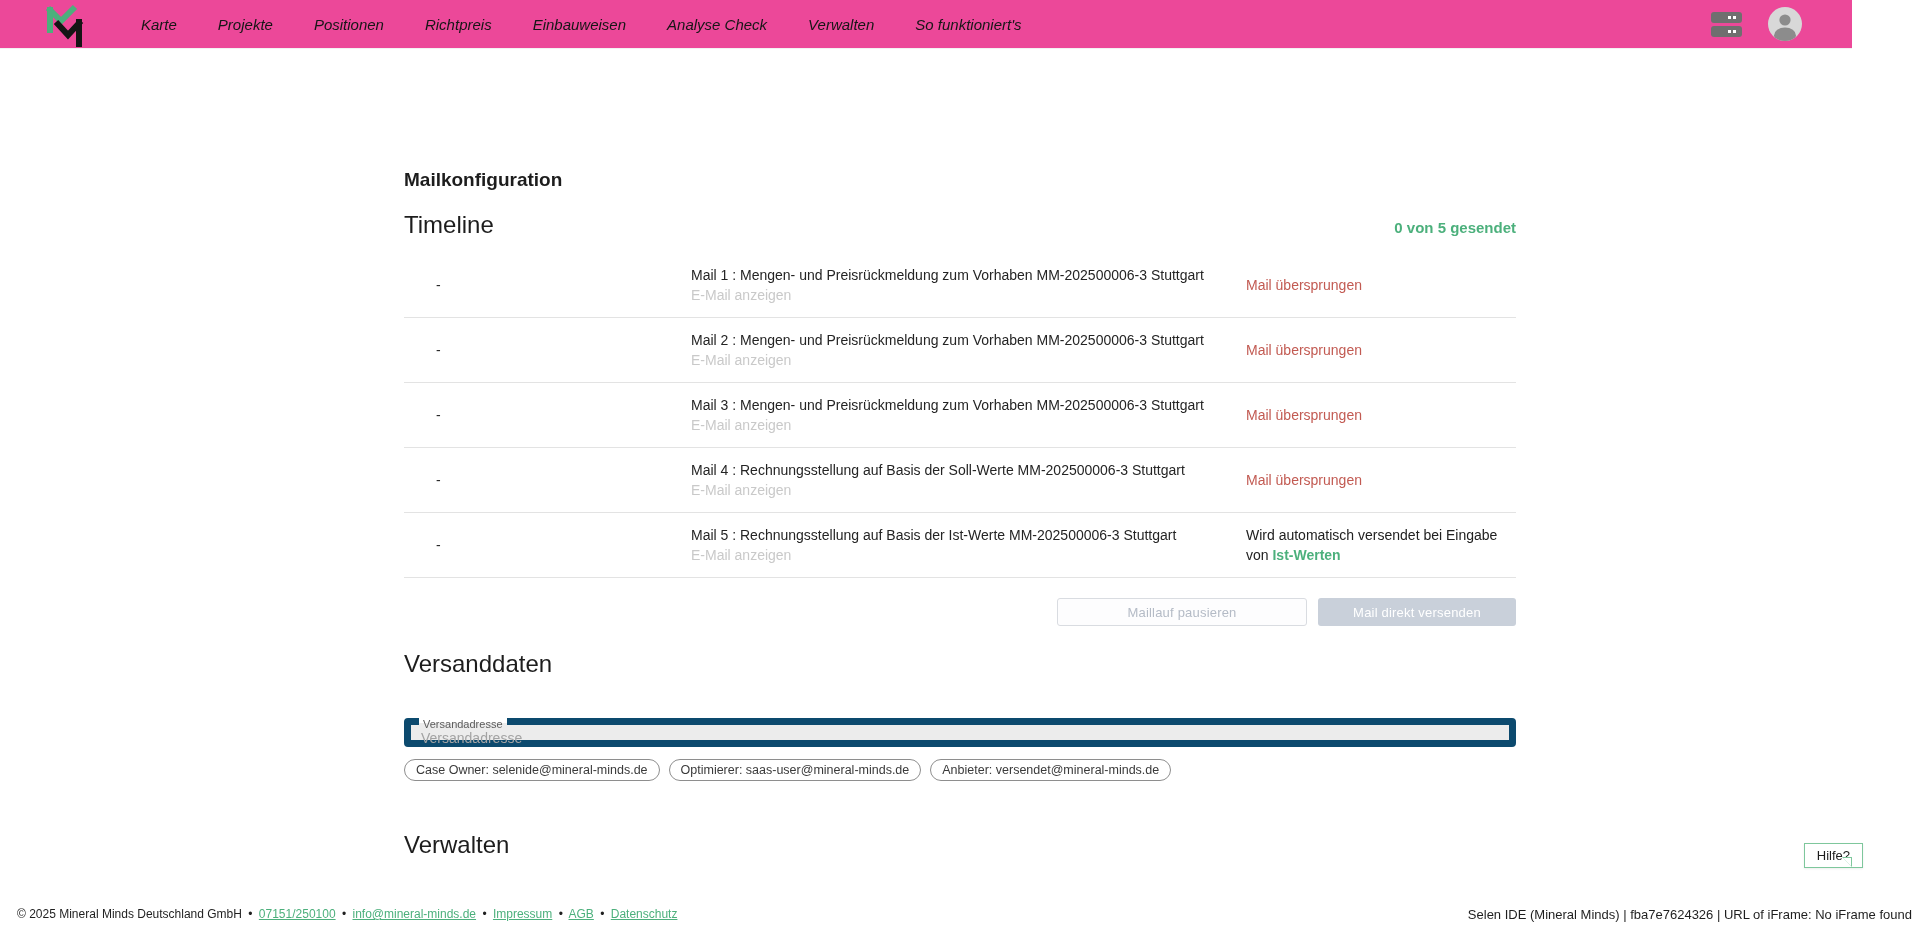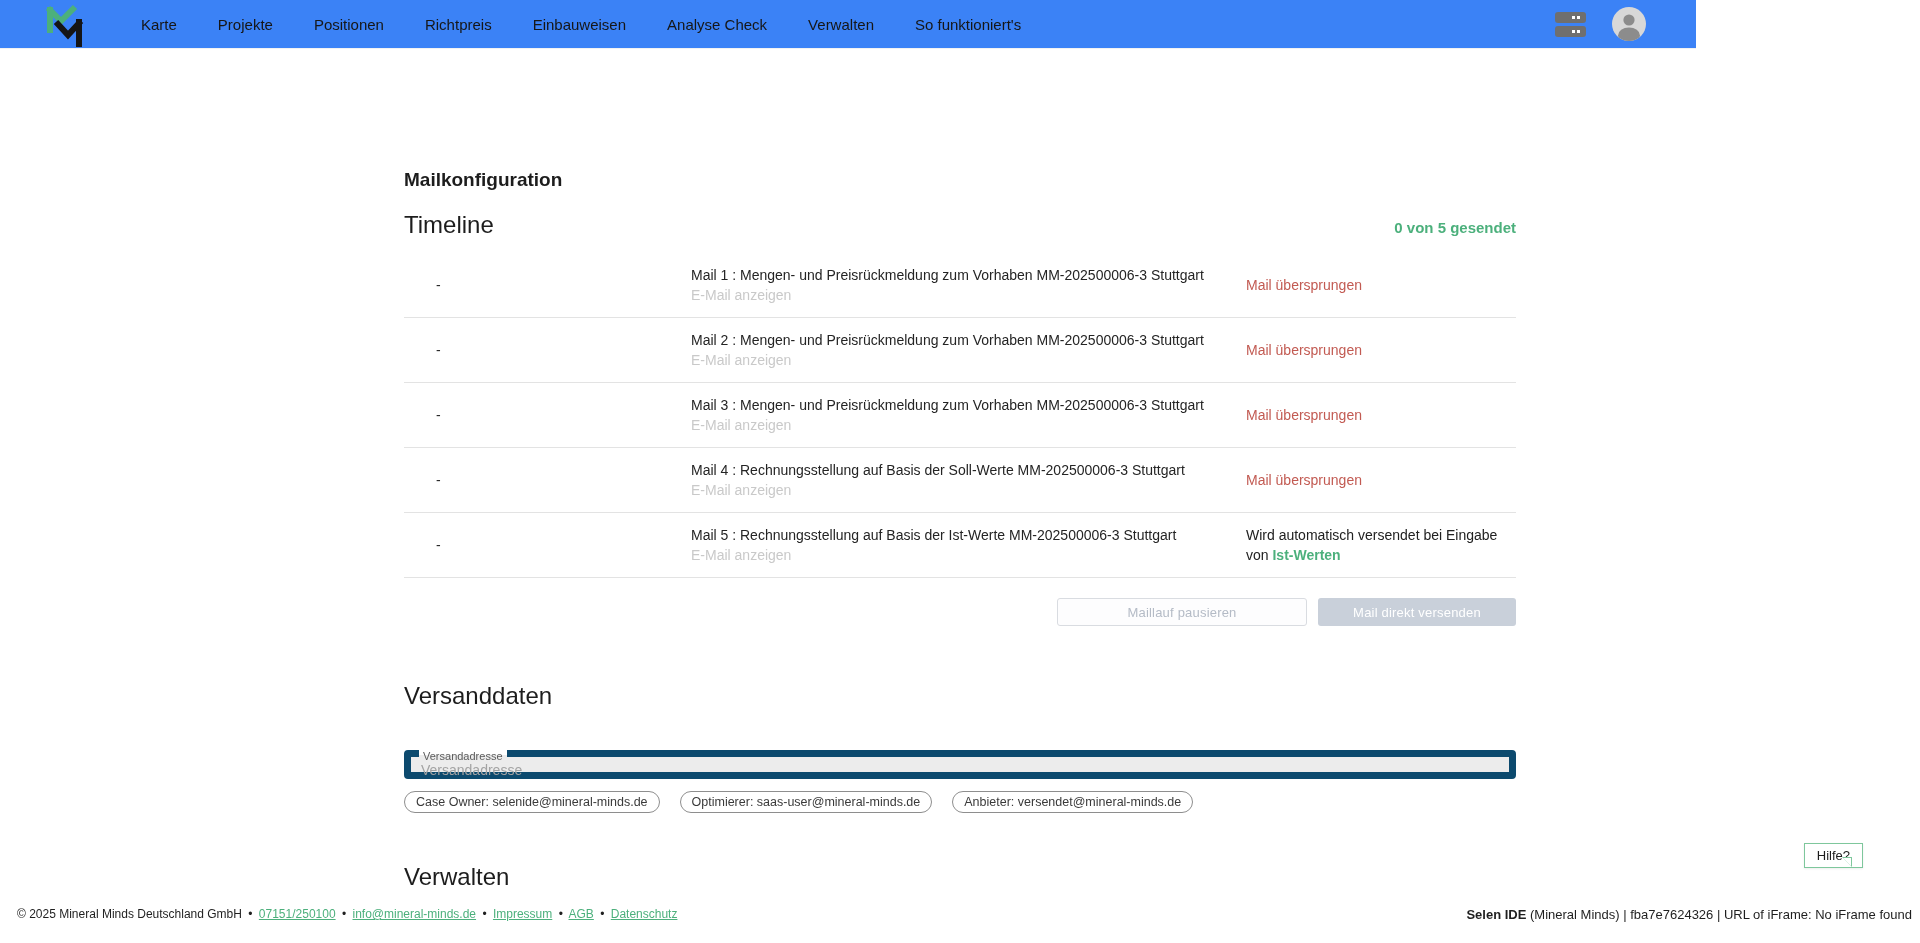--- a/index.html
+++ b/index.html
@@ -1,22 +1,22 @@
 <!DOCTYPE html>
 <html><head>
 <meta charset="utf-8">
 <style>
   * { margin:0; padding:0; box-sizing:border-box; }
   html,body { width:1920px; height:943px; background:#fff; overflow:hidden;
               font-family:"Liberation Sans", sans-serif; color:#212121; }
 
   
-  .topbar { position:fixed; top:0; left:0; width:1696px; height:49px; background:#3b82f6;
+  .topbar { position:fixed; top:0; left:0; width:1852px; height:49px; background:#ec4899;
             display:flex; align-items:center; padding:0 50px 0 44px; z-index:40;
-            border-bottom:1px solid #f2f2f2; }
+            border-bottom:1px solid #f2f2f2;font-style:italic; }
   .logo { width:42px; height:44px; margin-top:2px; cursor:pointer; flex:0 0 auto; }
   .nav { display:flex; align-items:center; gap:41px; margin-left:55px; }
   .nav-item { font-size:15px; font-weight:500; color:#161616; cursor:pointer; white-space:nowrap; }
   .topbar-right { margin-left:auto; display:flex; align-items:center; gap:26px; }
   .server-icon { width:31px; height:27px; cursor:pointer; }
   .avatar { width:34px; height:34px; cursor:pointer; }
 
   
   .viewport { position:absolute; top:0; left:0; width:1920px; height:885px; overflow:hidden; }
   .container { width:1112px; margin:0 auto; padding-top:169px; }
@@ -41,27 +41,27 @@
   .green-link { color:#4cb07c; font-weight:600; cursor:pointer; }
 
   
   .btn-row { display:flex; justify-content:flex-end; gap:11px; margin-top:20px; }
   .btn { height:28px; border-radius:3px; font-size:13px; letter-spacing:.2px;
          font-family:"Liberation Sans", sans-serif; cursor:default; }
   .btn-outline { width:250px; border:1px solid #d9dce1; background:#fdfdfe; color:#b4bbc6; }
   .btn-filled  { width:198px; border:none; background:#c9d0da; color:#ffffff; }
 
   
-  .versand-h { margin-top:56px; }
+  .versand-h { margin-top:24px; }
   .field { position:relative; margin-top:40px; height:29px; background:#ececec;
            border:7px solid #0c4a6e; border-radius:4px; cursor:text; }
   .field-label { position:absolute; top:-8px; left:8px; font-size:11px; color:#5c5c5c;
                  padding:0 4px; background:linear-gradient(#ffffff 46%, #ececec 46%); line-height:14px; }
   .field-placeholder { font-size:14px; color:#a3a3a3; line-height:27px; padding-left:10px; }
-  .chips { display:flex; gap:20px; margin-top:12px;text-align:right; }
+  .chips { display:flex; gap:9px; margin-top:12px;text-align:right; }
   .chip { height:22px; line-height:20px; border:1px solid #8e8e8e; border-radius:12px;
           background:#fff; padding:0 11px; font-size:12.5px; color:#3a3a3a; cursor:pointer; white-space:nowrap; }
   .next-section-h { margin-top:50px; }
 
   
   .help { position:fixed; right:57px; bottom:75px; background:#fff; border:1px solid #7ec79c;
           border-radius:0; padding:4px 12px; font-size:13px; color:#1d1d1d; cursor:pointer;
           box-shadow:0 1px 2px rgba(0,0,0,.07); z-index:60; }
   .help::before { content:""; position:absolute; bottom:-10px; right:10px;
                   border:10px solid transparent; border-top-color:#7ec79c; border-right-width:0; }
@@ -69,21 +69,21 @@
                   border:8px solid transparent; border-top-color:#fff; border-right-width:0; }
 
   
   .footer { position:fixed; bottom:0; left:0; width:1920px; height:58px; background:#fff;
             display:flex; align-items:center; justify-content:space-between;
             padding:0 8px 0 17px; z-index:50; }
   .footer-left { font-size:12px; color:#1f1f1f; }
   .footer-left a { color:#4cb07c; text-decoration:underline; cursor:pointer; }
   .sep { margin:0 3px; color:#1f1f1f; }
   .footer-right { font-size:13px; color:#1f1f1f; }
-  .footer-right b { font-weight:700;text-align:right; }
+  .footer-right b { font-weight:400;text-align:right; }
 </style>
 </head>
 <body>
 
 <header class="topbar">
   <svg class="logo" viewBox="0 0 42 44">
     <path d="M6 4 V30" stroke="#4cb07c" stroke-width="6" fill="none"></path>
     <path d="M4 5 L17 18 L31 4" stroke="#4cb07c" stroke-width="6" fill="none"></path>
     <path d="M12 19 L24 32 L37 18" stroke="#151515" stroke-width="6" fill="none"></path>
     <path d="M35 16 V44" stroke="#151515" stroke-width="6" fill="none"></path>

